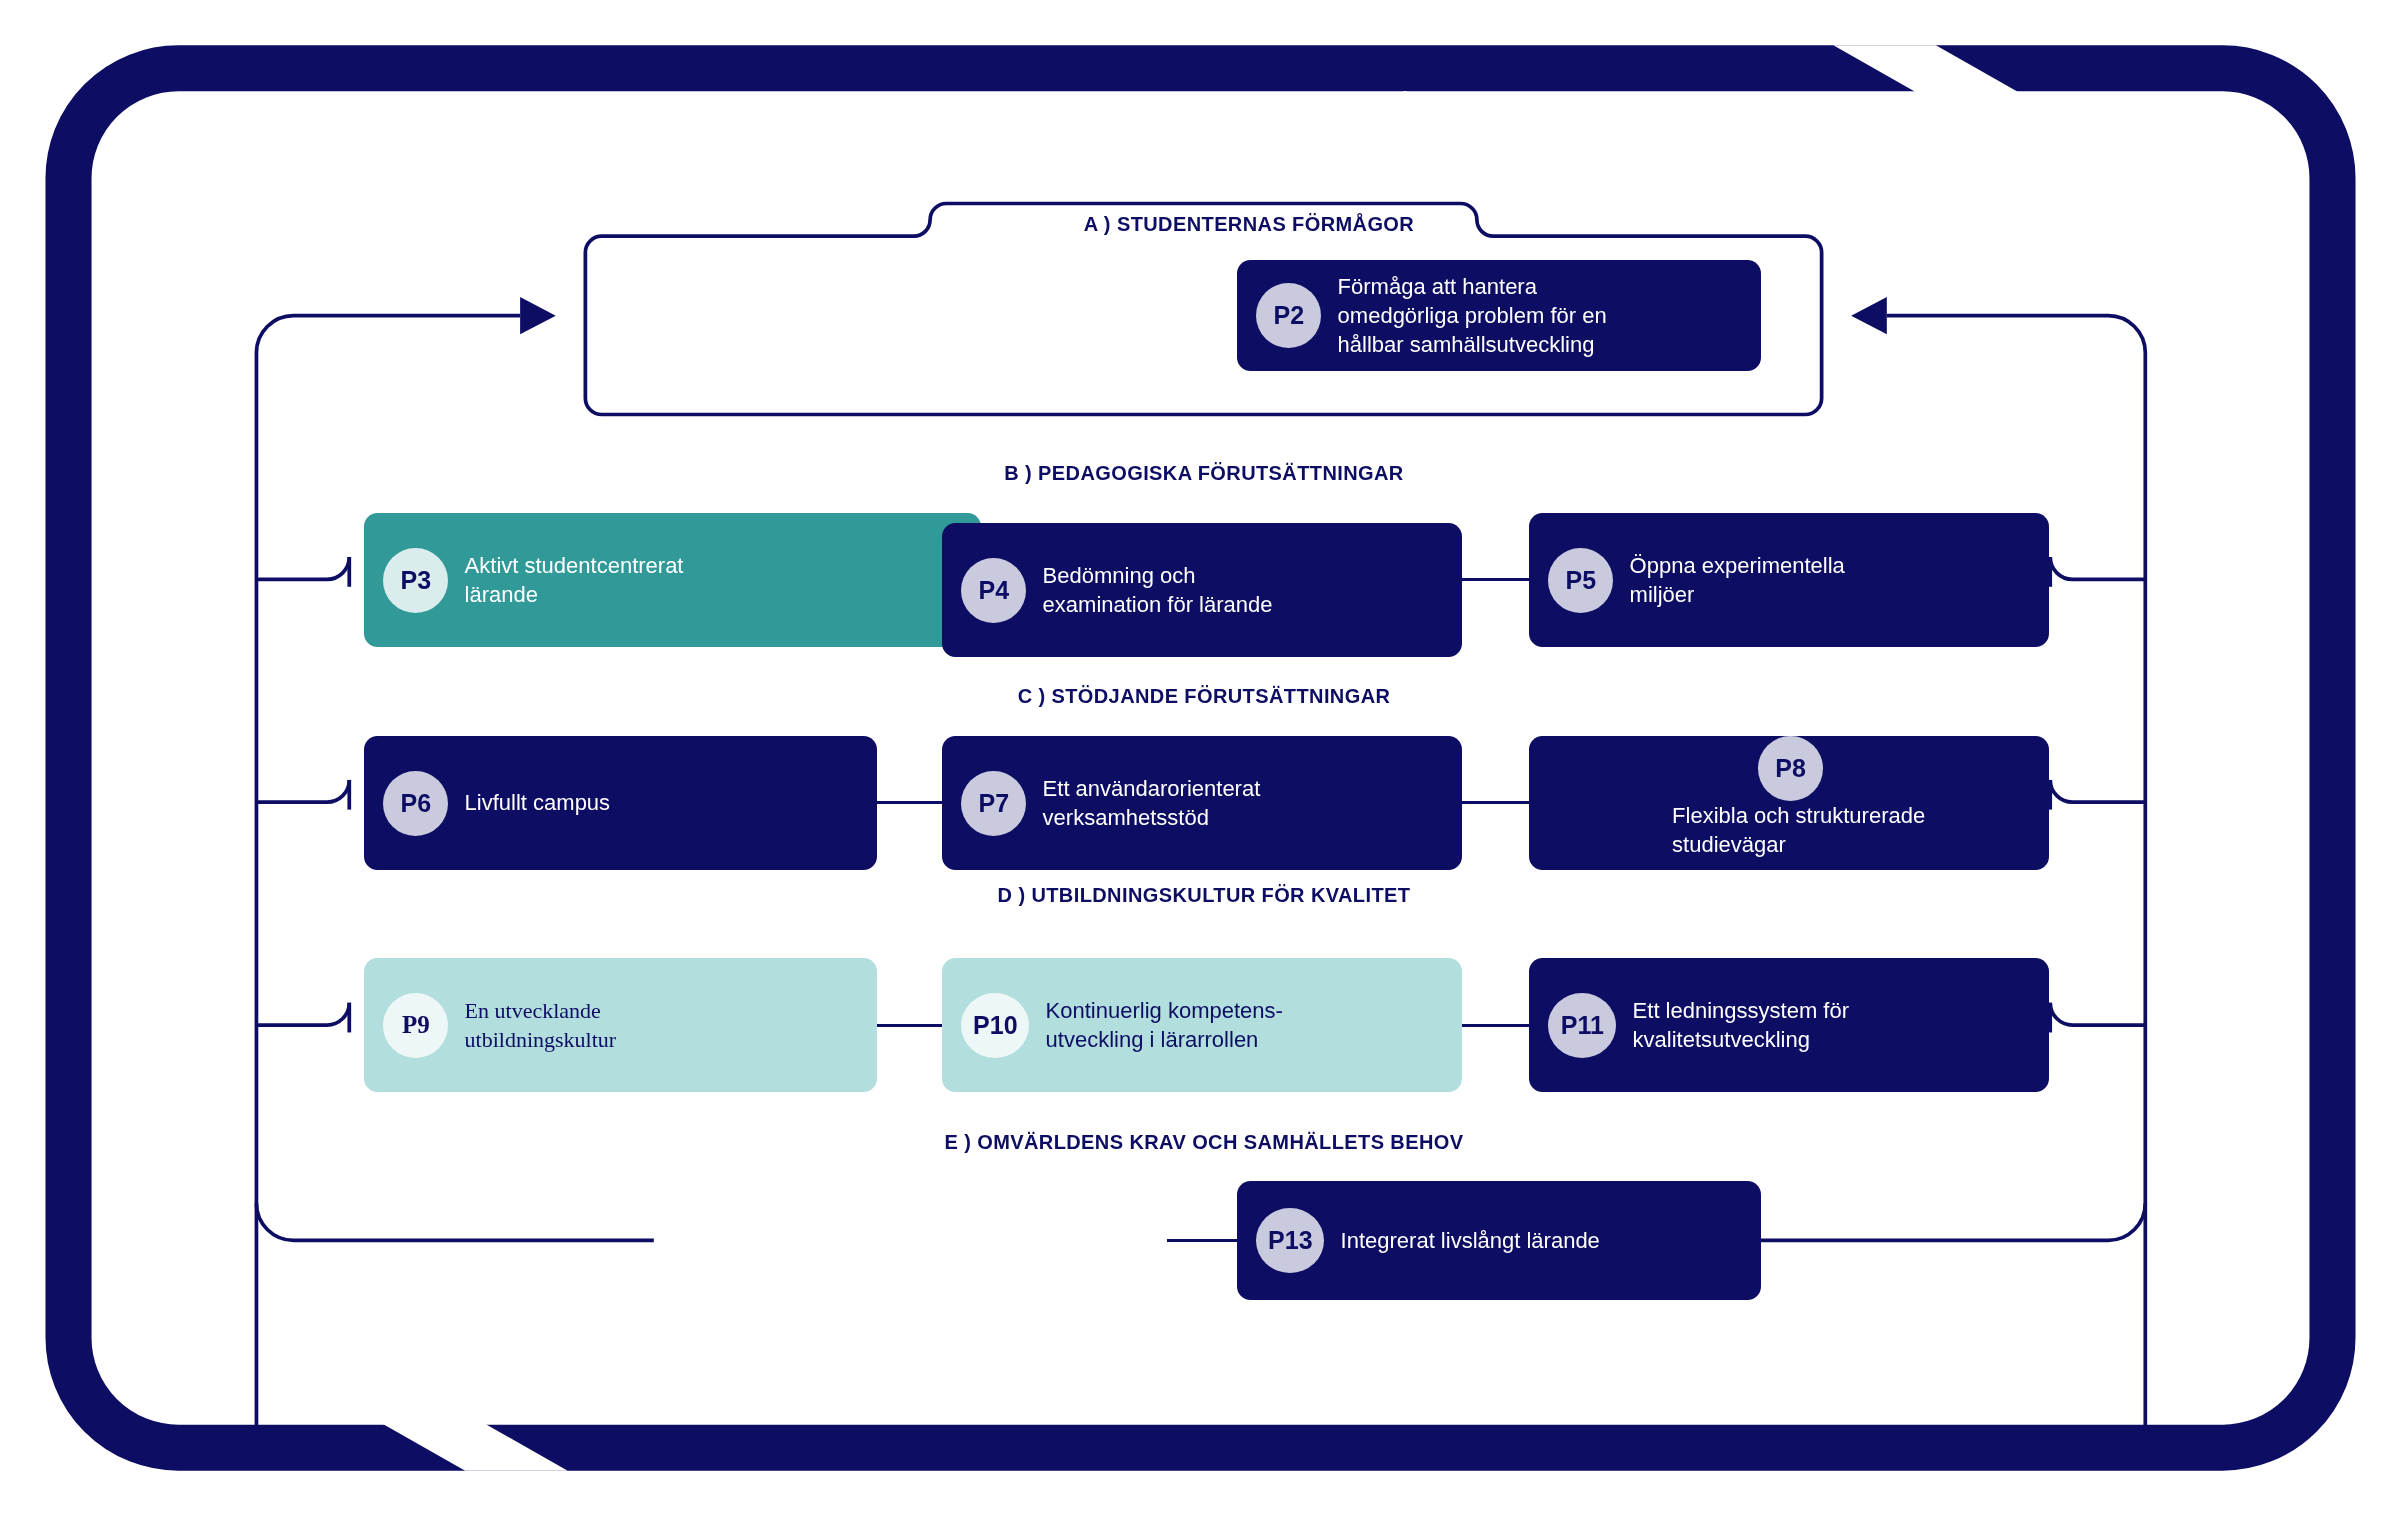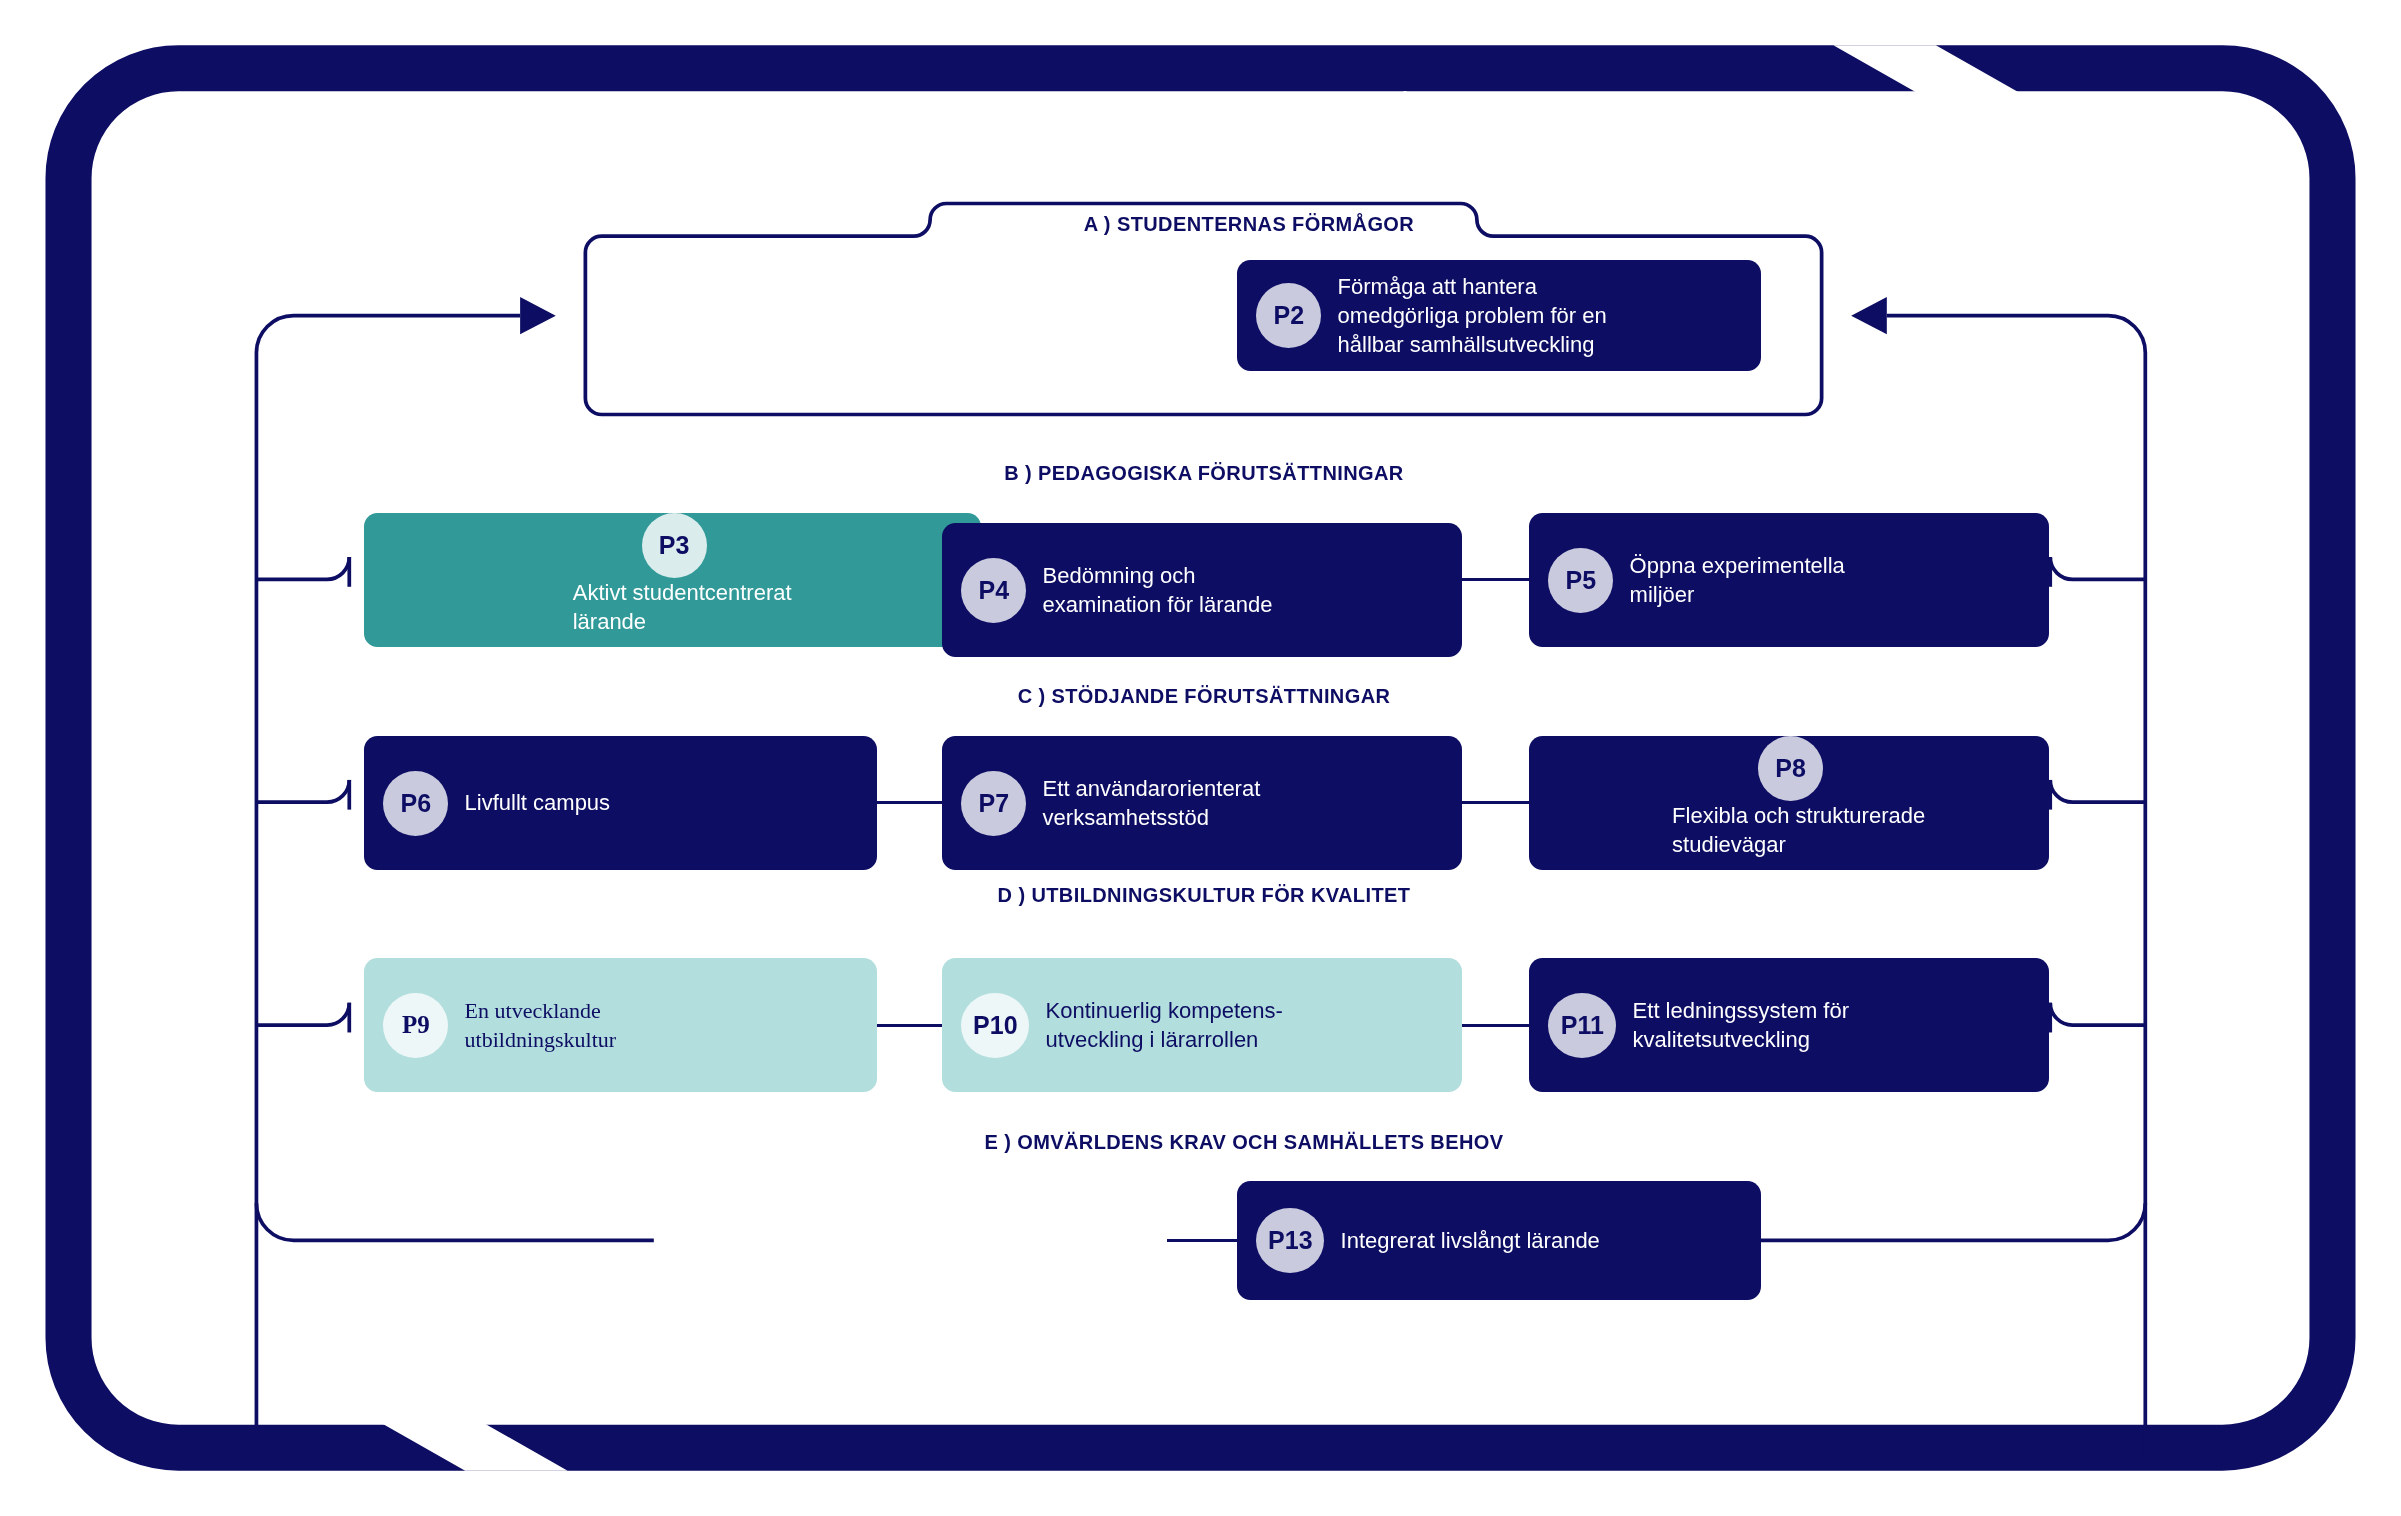--- a/index.html
+++ b/index.html
@@ -103,31 +103,31 @@
   <div id="banner-bottom-text" class="banner-text">KTH:s utbildning ska vara av högsta kvalitet och internationellt konkurrenskraftig</div>
 
   <svg id="group-a-svg" width="1263" height="223" viewBox="0 0 1700 300" style="position:absolute;left:572px;top:199px;">
     <path d="M 18 72 A 22 22 0 0 1 40 50 H 460 A 22 22 0 0 0 482 28 A 22 22 0 0 1 504 6 H 1196 A 22 22 0 0 1 1218 28 A 22 22 0 0 0 1240 50 H 1660 A 22 22 0 0 1 1682 72 V 268 A 22 22 0 0 1 1660 290 H 40 A 22 22 0 0 1 18 268 Z" fill="none" stroke="#0d0d63" stroke-width="5"></path>
   </svg>
 
   <div class="section-header" style="left:1213px;top:213px;margin-left:36px;">A ) STUDENTERNAS FÖRMÅGOR</div>
   <div class="section-header" style="left:1204px;top:462px;">B ) PEDAGOGISKA FÖRUTSÄTTNINGAR</div>
   <div class="section-header" style="left:1204px;top:685px;">C ) STÖDJANDE FÖRUTSÄTTNINGAR</div>
   <div class="section-header" style="left:1204px;top:884px;">D ) UTBILDNINGSKULTUR FÖR KVALITET</div>
-  <div class="section-header" style="left:1204px;top:1131px;margin-left:40px;">E ) OMVÄRLDENS KRAV OCH SAMHÄLLETS BEHOV</div>
+  <div class="section-header" style="left:1204px;top:1131px;">E ) OMVÄRLDENS KRAV OCH SAMHÄLLETS BEHOV</div>
 
   <div class="card navy" style="left:1237px;top:260px;width:524px;height:111px;">
     <div class="badge">P2</div>
     <div class="card-label">Förmåga att hantera<br>omedgörliga problem för en<br>hållbar samhällsutveckling</div>
   </div>
 
   <div class="h-link" style="left:875px;top:578px;width:67px;"></div>
   <div class="h-link" style="left:1462px;top:578px;width:67px;"></div>
 
-  <div class="card teal" style="left:364px;top:513px;width:617px;height:134px;flex-direction:column;">
+  <div class="card teal" style="left:364px;top:513px;width:617px;height:134px;">
     <div class="badge">P3</div>
     <div class="card-label">Aktivt studentcentrerat<br>lärande</div>
   </div>
   <div class="card navy" style="left:942px;top:523px;width:520px;height:134px;">
     <div class="badge">P4</div>
     <div class="card-label">Bedömning och<br>examination för lärande</div>
   </div>
   <div class="card navy" style="left:1529px;top:513px;width:520px;height:134px;">
     <div class="badge">P5</div>
     <div class="card-label">Öppna experimentella<br>miljöer</div>

